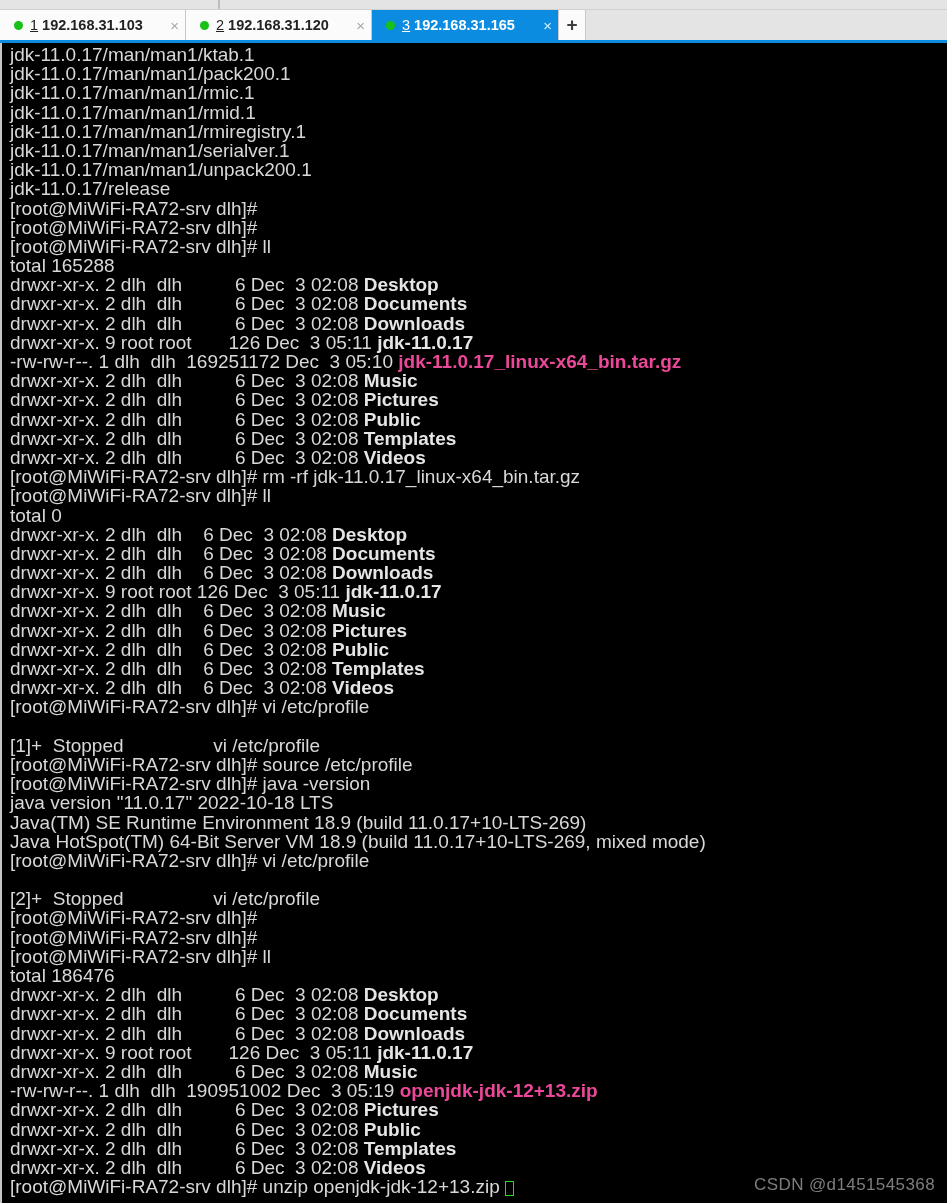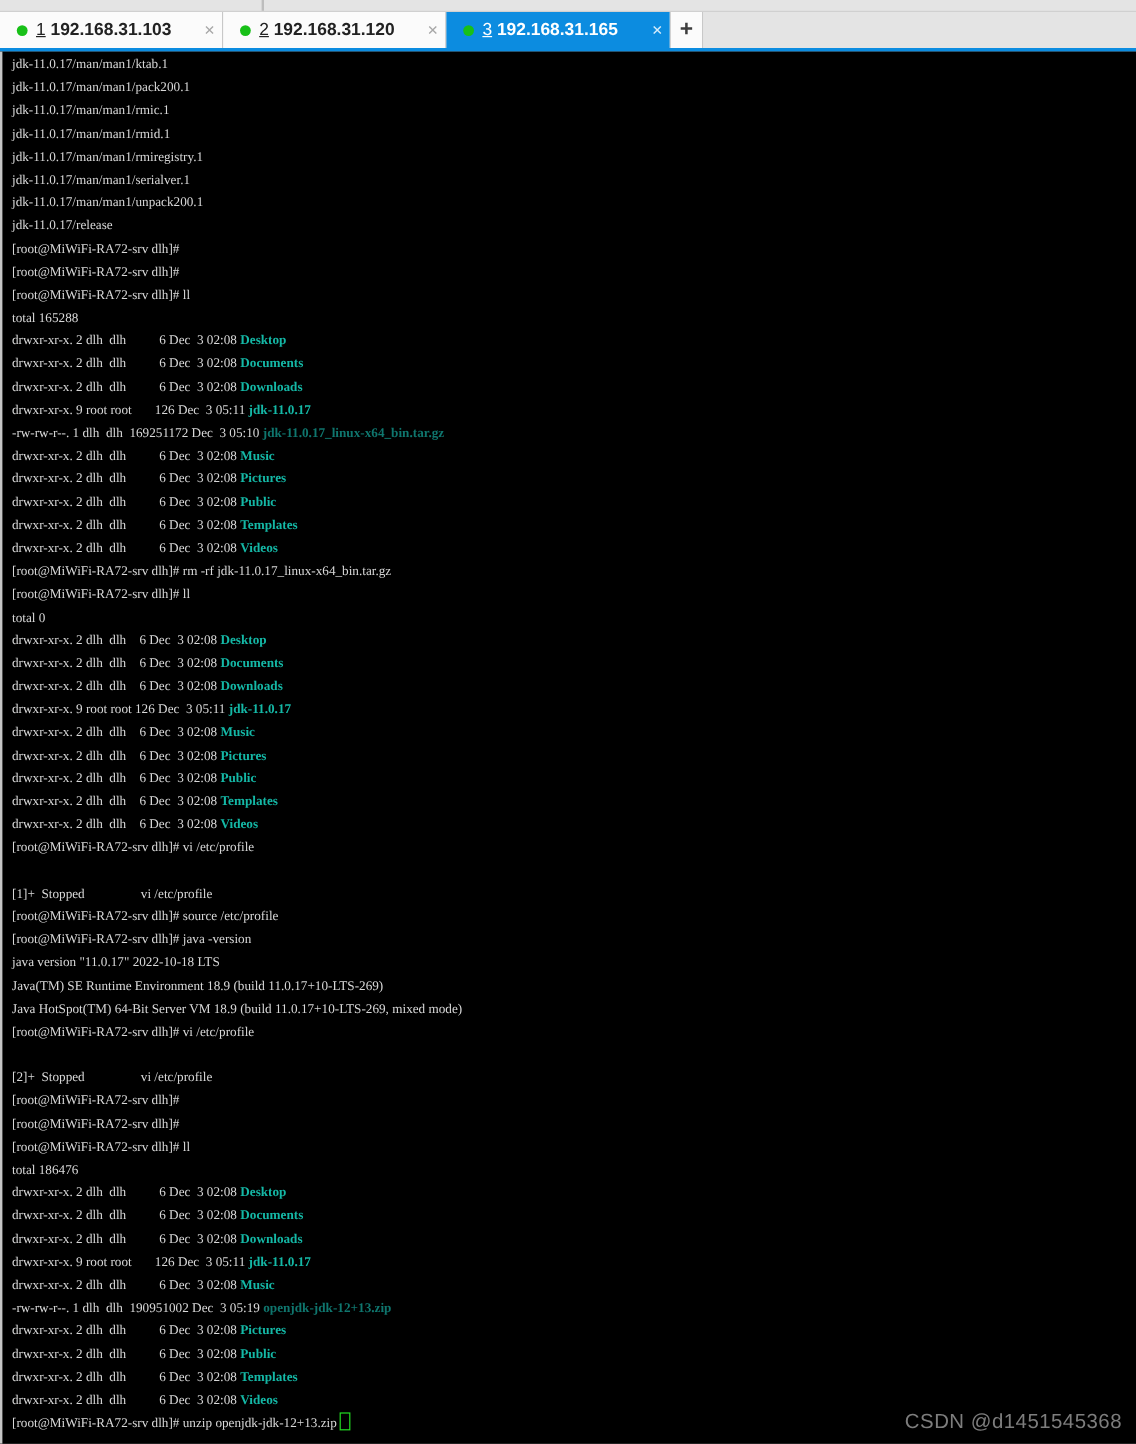--- a/index.html
+++ b/index.html
@@ -135,34 +135,34 @@
     overflow: hidden;
     border-left: 2px solid #c6c6c6;
     box-sizing: border-box;
   }
   .screen {
     position: absolute;
     left: 8px;
     top: 2px;
     right: 0;
     bottom: 0;
-    font-family: Liberation Serif, serif;
-    font-size: 11px;
+    font-family: Liberation Sans, sans-serif;
+    font-size: 19px;
     line-height: 19.2px;
     color: #d8d8d8;
     white-space: pre;
     letter-spacing: 0px;
   }
   .screen .ln {
     height: 19.2px;
     white-space: pre;
   }
 
-  .c-dir   { color: #14b8a6; font-weight: bold; }
-  .c-arch  { color: #0f766e; font-weight: bold; }
+  .c-dir   { color: #e5e5e5; font-weight: bold; }
+  .c-arch  { color: #ec4899; font-weight: bold; }
   .c-plain { color: #d8d8d8; }
 
   .cursor {
     display: inline-block;
     width: 9px;
     height: 15px;
     border: 1.5px solid #22dd22;
     box-sizing: border-box;
     vertical-align: -3px;
   }

